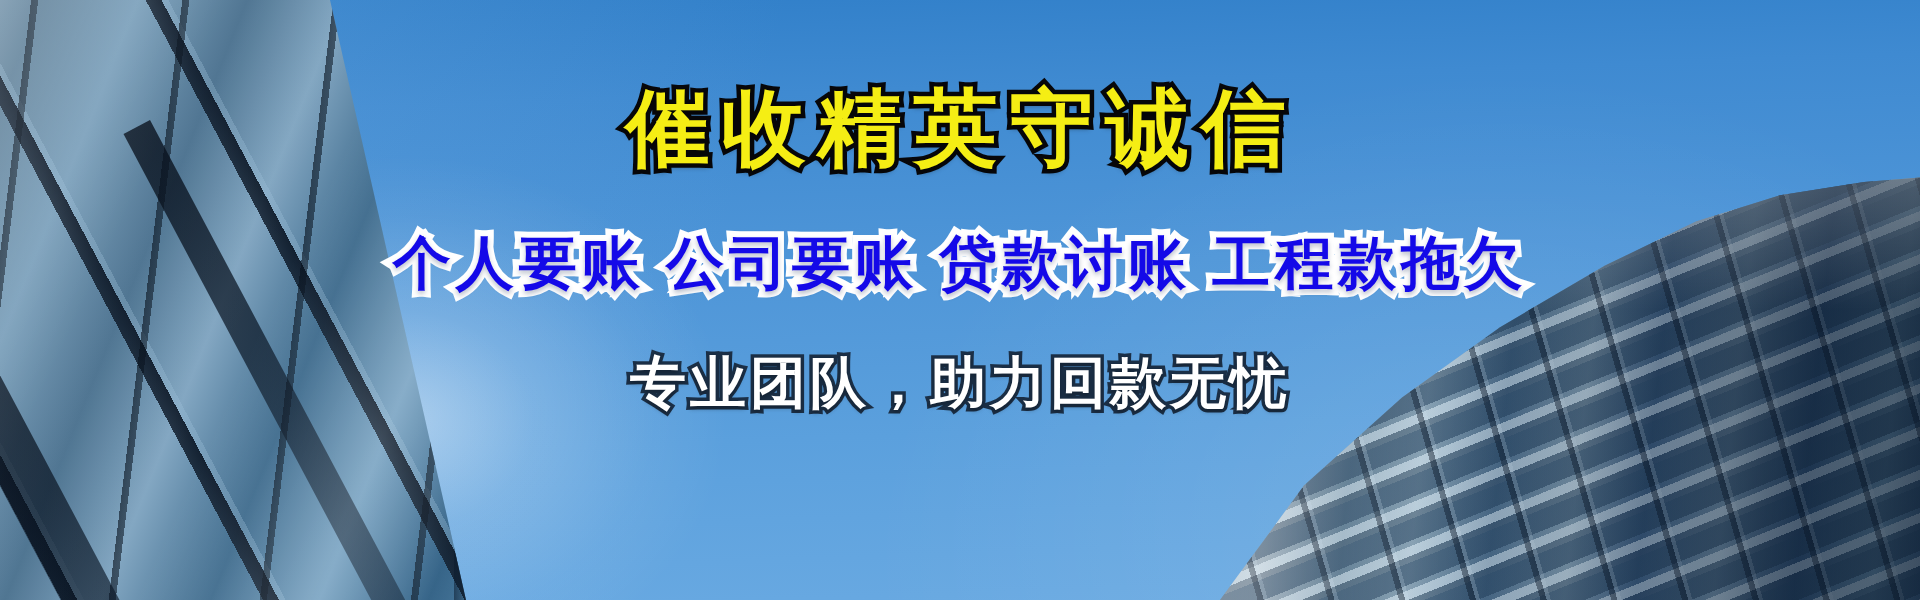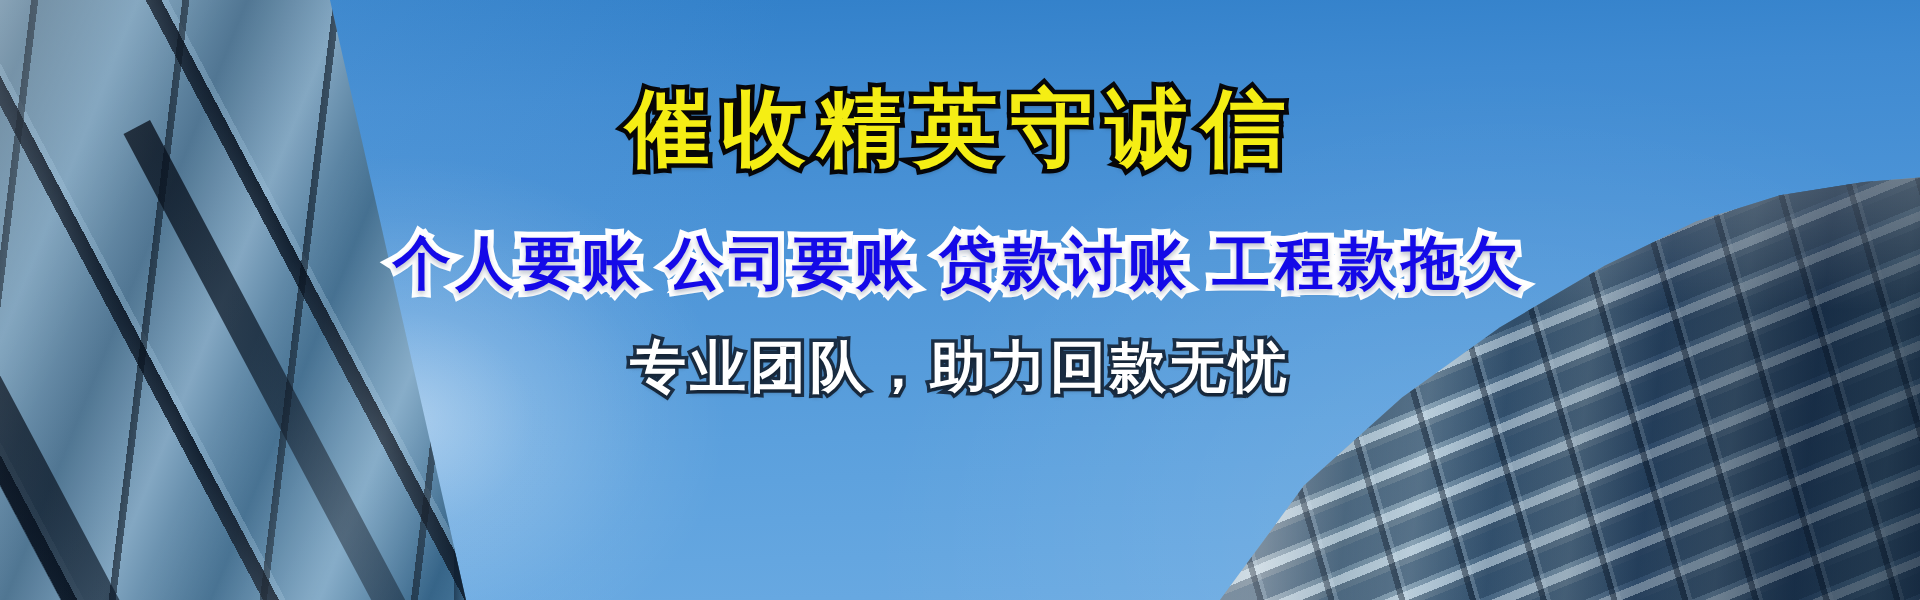--- a/index.html
+++ b/index.html
@@ -186,21 +186,21 @@
     color:#1409e8;
     line-height:1.08;
     -webkit-text-stroke:12px #ffffff;
     paint-order:stroke fill;
     text-shadow:0 3px 5px rgba(20,40,80,0.30);
     white-space:nowrap;
   }
 
   .tagline{
     position:absolute;
-    top:336px; left:0; width:100%;
+    top:352px; left:0; width:100%;
     text-align:center;
     font-size:56px;
     font-weight:bold;
     letter-spacing:4px;
     color:#ffffff;
     line-height:1.1;
     -webkit-text-stroke:7px #1b2f46;
     paint-order:stroke fill;
     text-shadow:0 3px 4px rgba(0,0,0,0.28);
     white-space:nowrap;

